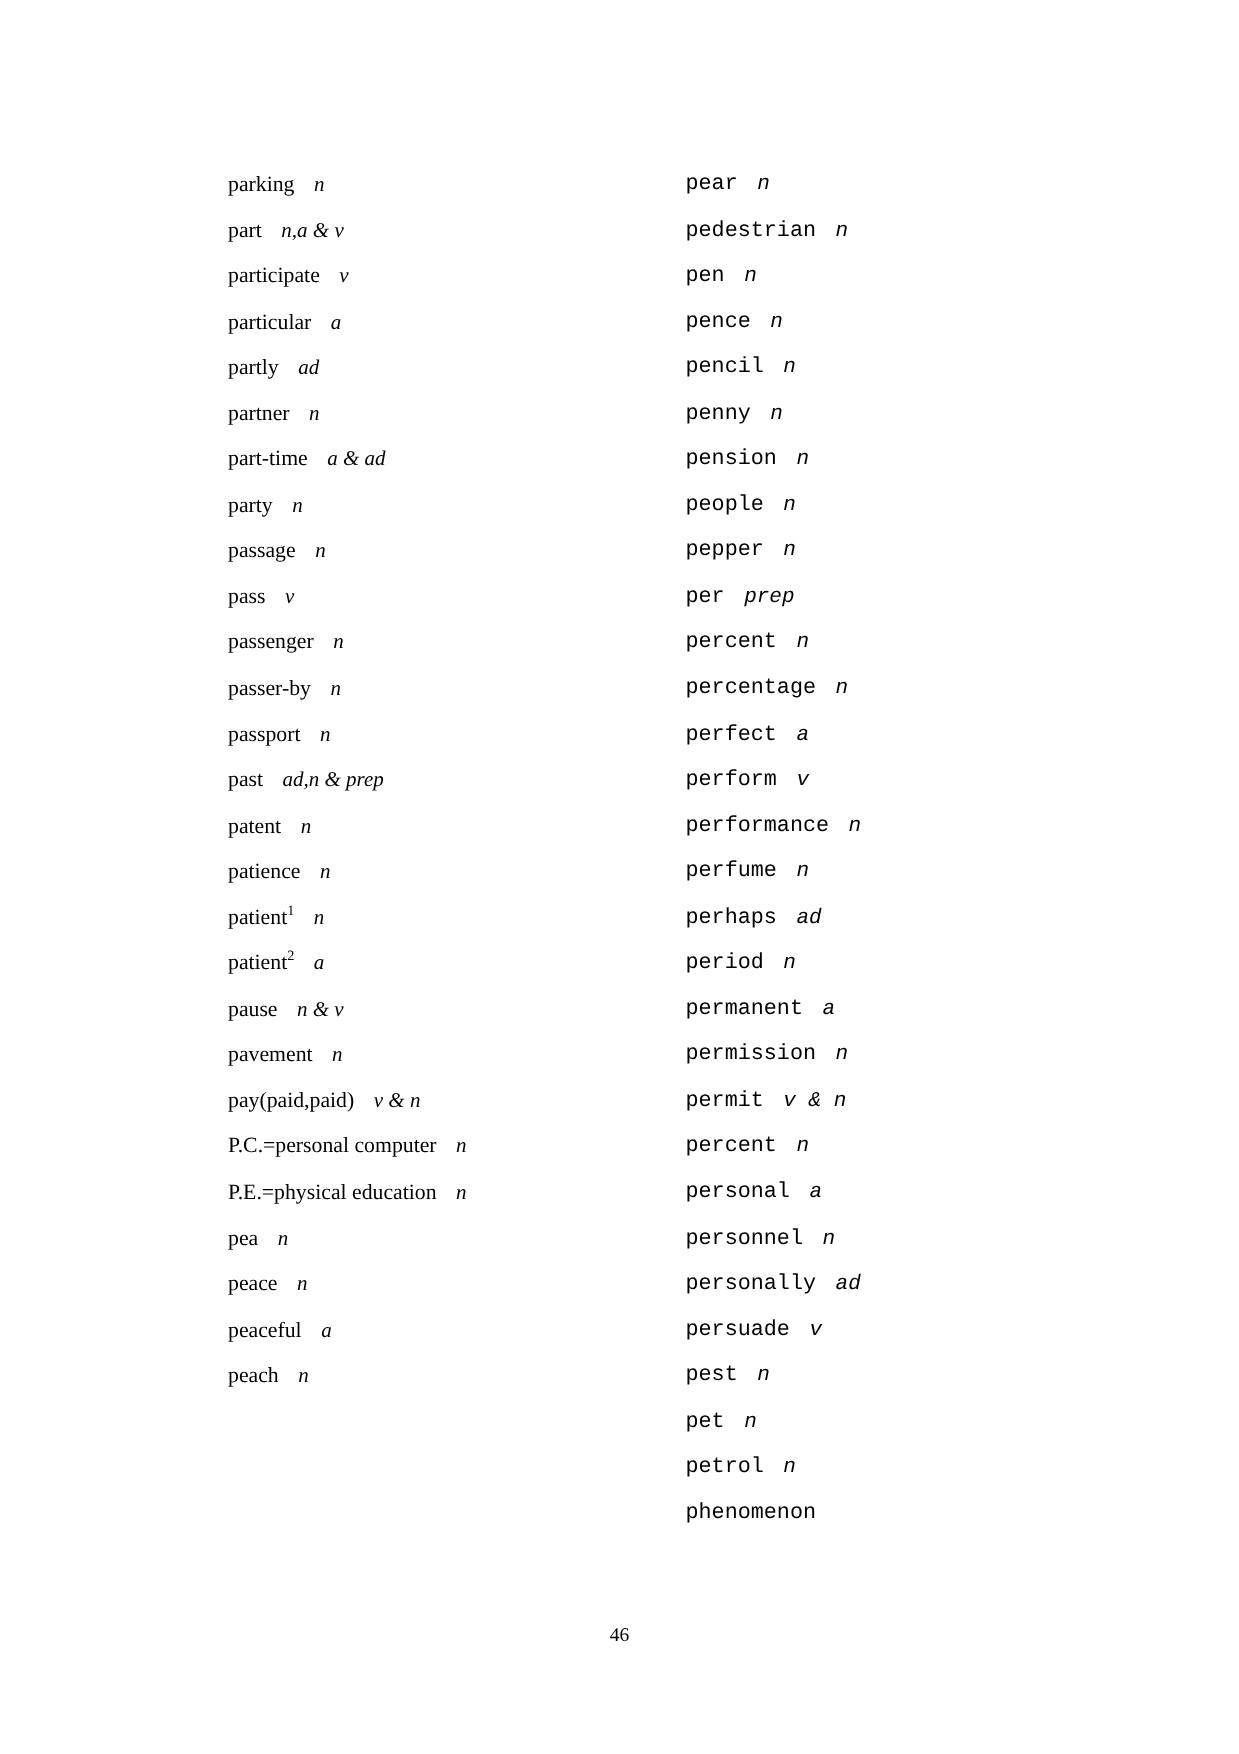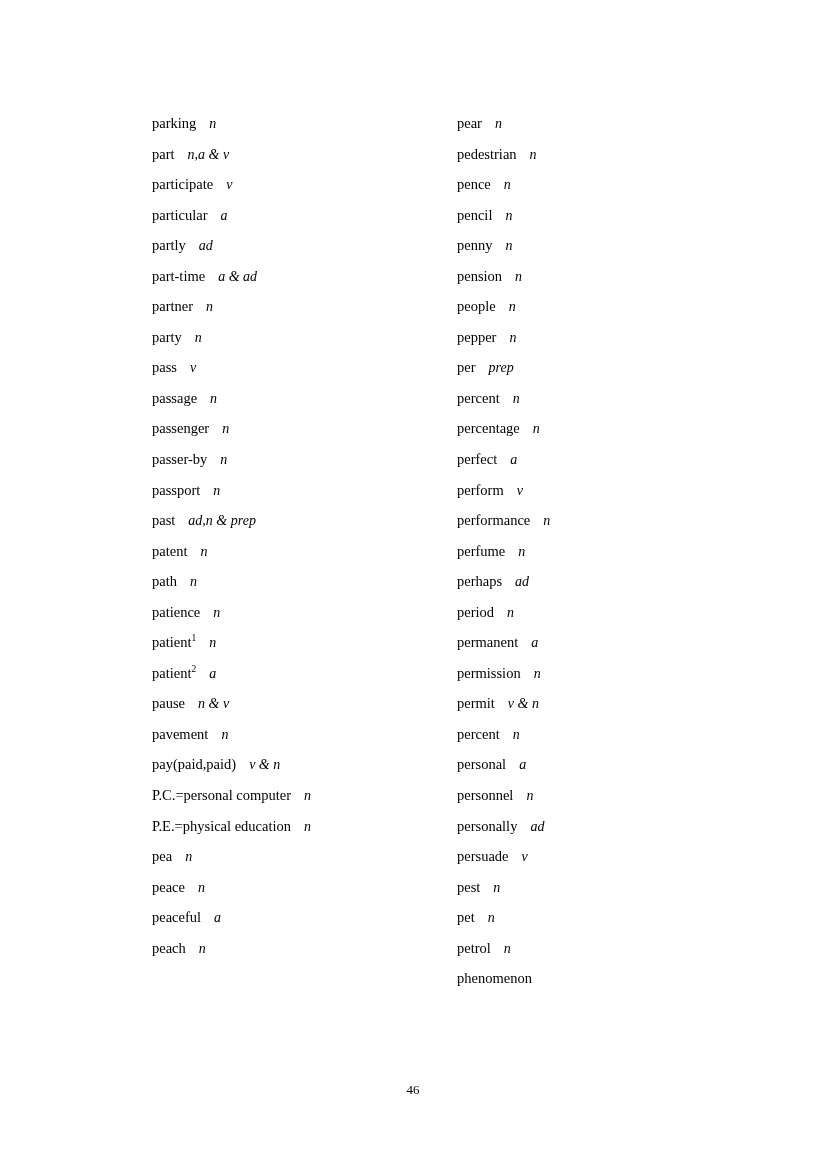--- a/index.html
+++ b/index.html
@@ -30,20 +30,21 @@
     display: flex;
     flex-direction: row;
     align-items: flex-start;
   }
   .column {
     width: 305px;
     box-sizing: border-box;
   }
   .column.right {
     width: 255px;
+    font-family: Liberation Mono, monospace;
   }
   .entry {
     height: 30.55px;
     line-height: 30.55px;
     font-size: 14.5px;
     white-space: nowrap;
   }
   .word {
     font-style: normal;
   }
@@ -70,47 +71,47 @@
 <body>
 
 <div class="page">
   <div class="columns">
     <div class="column left">
         <div class="entry"><span class="word">parking</span><span class="pos">n</span></div>
         <div class="entry"><span class="word">part</span><span class="pos">n,a &amp; v</span></div>
         <div class="entry"><span class="word">participate</span><span class="pos">v</span></div>
         <div class="entry"><span class="word">particular</span><span class="pos">a</span></div>
         <div class="entry"><span class="word">partly</span><span class="pos">ad</span></div>
+        <div class="entry"><span class="word">partner</span><span class="pos">n</span></div>
         <div class="entry"><span class="word">part-time</span><span class="pos">a &amp; ad</span></div>
-        <div class="entry"><span class="word">partner</span><span class="pos">n</span></div>
         <div class="entry"><span class="word">party</span><span class="pos">n</span></div>
+        <div class="entry"><span class="word">passage</span><span class="pos">n</span></div>
         <div class="entry"><span class="word">pass</span><span class="pos">v</span></div>
-        <div class="entry"><span class="word">passage</span><span class="pos">n</span></div>
         <div class="entry"><span class="word">passenger</span><span class="pos">n</span></div>
         <div class="entry"><span class="word">passer-by</span><span class="pos">n</span></div>
         <div class="entry"><span class="word">passport</span><span class="pos">n</span></div>
         <div class="entry"><span class="word">past</span><span class="pos">ad,n &amp; prep</span></div>
         <div class="entry"><span class="word">patent</span><span class="pos">n</span></div>
-        <div class="entry"><span class="word">path</span><span class="pos">n</span></div>
         <div class="entry"><span class="word">patience</span><span class="pos">n</span></div>
         <div class="entry"><span class="word">patient</span><span class="sup">1</span><span class="pos">n</span></div>
         <div class="entry"><span class="word">patient</span><span class="sup">2</span><span class="pos">a</span></div>
         <div class="entry"><span class="word">pause</span><span class="pos">n &amp; v</span></div>
         <div class="entry"><span class="word">pavement</span><span class="pos">n</span></div>
         <div class="entry"><span class="word">pay(paid,paid)</span><span class="pos">v &amp; n</span></div>
         <div class="entry"><span class="word">P.C.=personal computer</span><span class="pos">n</span></div>
         <div class="entry"><span class="word">P.E.=physical education</span><span class="pos">n</span></div>
         <div class="entry"><span class="word">pea</span><span class="pos">n</span></div>
         <div class="entry"><span class="word">peace</span><span class="pos">n</span></div>
         <div class="entry"><span class="word">peaceful</span><span class="pos">a</span></div>
         <div class="entry"><span class="word">peach</span><span class="pos">n</span></div>
       </div>
     <div class="column right">
         <div class="entry"><span class="word">pear</span><span class="pos">n</span></div>
         <div class="entry"><span class="word">pedestrian</span><span class="pos">n</span></div>
+        <div class="entry"><span class="word">pen</span><span class="pos">n</span></div>
         <div class="entry"><span class="word">pence</span><span class="pos">n</span></div>
         <div class="entry"><span class="word">pencil</span><span class="pos">n</span></div>
         <div class="entry"><span class="word">penny</span><span class="pos">n</span></div>
         <div class="entry"><span class="word">pension</span><span class="pos">n</span></div>
         <div class="entry"><span class="word">people</span><span class="pos">n</span></div>
         <div class="entry"><span class="word">pepper</span><span class="pos">n</span></div>
         <div class="entry"><span class="word">per</span><span class="pos">prep</span></div>
         <div class="entry"><span class="word">percent</span><span class="pos">n</span></div>
         <div class="entry"><span class="word">percentage</span><span class="pos">n</span></div>
         <div class="entry"><span class="word">perfect</span><span class="pos">a</span></div>

